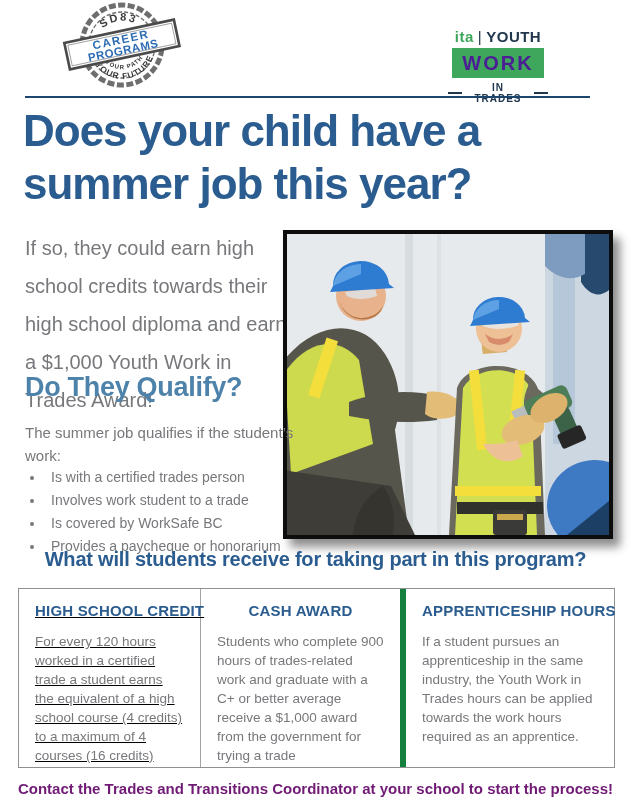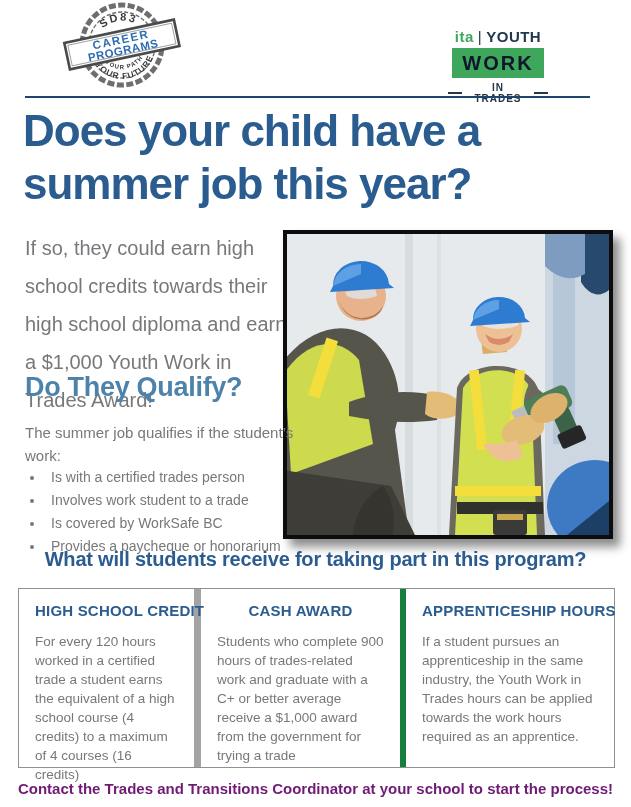--- a/index.html
+++ b/index.html
@@ -6,21 +6,21 @@
   .page{
     position:relative;width:631px;height:807px;background:#ffffff;overflow:hidden;
     font-family:"Liberation Sans",sans-serif;
   }
   
   .stamp{position:absolute;left:58px;top:0px;width:128px;height:94px;}
   .ita-logo{position:absolute;left:448px;top:28px;width:100px;text-align:center;}
   .ita-top{font-size:15px;font-weight:bold;color:#21374d;letter-spacing:.5px;display:flex;justify-content:center;gap:4px;align-items:baseline;}
   .ita-prefix{color:#3fa75c;}
   .ita-divider{color:#21374d;font-weight:normal;}
-  .work-box{margin:3px auto 4px auto;width:92px;height:30px;background:#3fa75c;color:#0f172a;
+  .work-box{margin:3px auto 4px auto;width:92px;height:30px;background:#3fa75c;color:#4c1d95;
     font-size:20px;font-weight:bold;letter-spacing:2px;display:flex;align-items:center;justify-content:center;}
   .ita-bottom{display:flex;align-items:center;justify-content:center;gap:6px;color:#21374d;
     font-size:10px;font-weight:bold;letter-spacing:1px;}
   .dash{width:14px;height:0;border-top:2px solid #21374d;}
   .rule{position:absolute;left:25px;top:96px;width:565px;height:2px;background:#1c4670;}
   
   .title{position:absolute;left:23px;top:104px;width:600px;color:#2b5c8f;
     font-size:44px;line-height:53px;font-weight:bold;letter-spacing:-1px;}
   .intro{position:absolute;left:25px;top:229px;width:262px;color:#77787b;
     font-size:20px;line-height:38px;}
@@ -33,21 +33,21 @@
   .qualify-lead{position:absolute;left:25px;top:421px;width:282px;color:#77787b;font-size:15px;line-height:23px;}
   .qualify-list{position:absolute;left:25px;top:466px;width:282px;margin:0;padding:0 0 0 20px;color:#77787b;
     font-size:14px;line-height:23px;}
   .qualify-list li{margin:0;padding-left:6px;}
   
   .receive-heading{position:absolute;left:0;top:548px;width:631px;text-align:center;color:#2b5c8f;
     font-size:20px;font-weight:bold;letter-spacing:-.2px;}
   .receive-table{position:absolute;left:18px;top:588px;width:597px;height:180px;
     border:1px solid #8e9194;display:flex;box-sizing:border-box;}
   .col{box-sizing:border-box;padding:13px 16px 0 16px;}
-  .col1{width:182px;border-right:7px solid #a3a3a3;}
+  .col1{width:182px;border-right:1px solid #a3a3a3;text-decoration:underline;}
   .col2{width:207px;border-right:6px solid #15803d;}
   .col3{width:208px;}
   .col-header{text-align:center;color:#2b5c8f;font-size:15px;font-weight:bold;letter-spacing:.2px;margin-bottom:13px;white-space:nowrap;}
   .col-body{color:#77787b;font-size:13.5px;line-height:19px;}
   
   .footer-contact{position:absolute;left:0;top:780px;width:631px;text-align:center;color:#701a75;
     font-size:15px;font-weight:bold;}
 </style>
 </head>
 <body>

